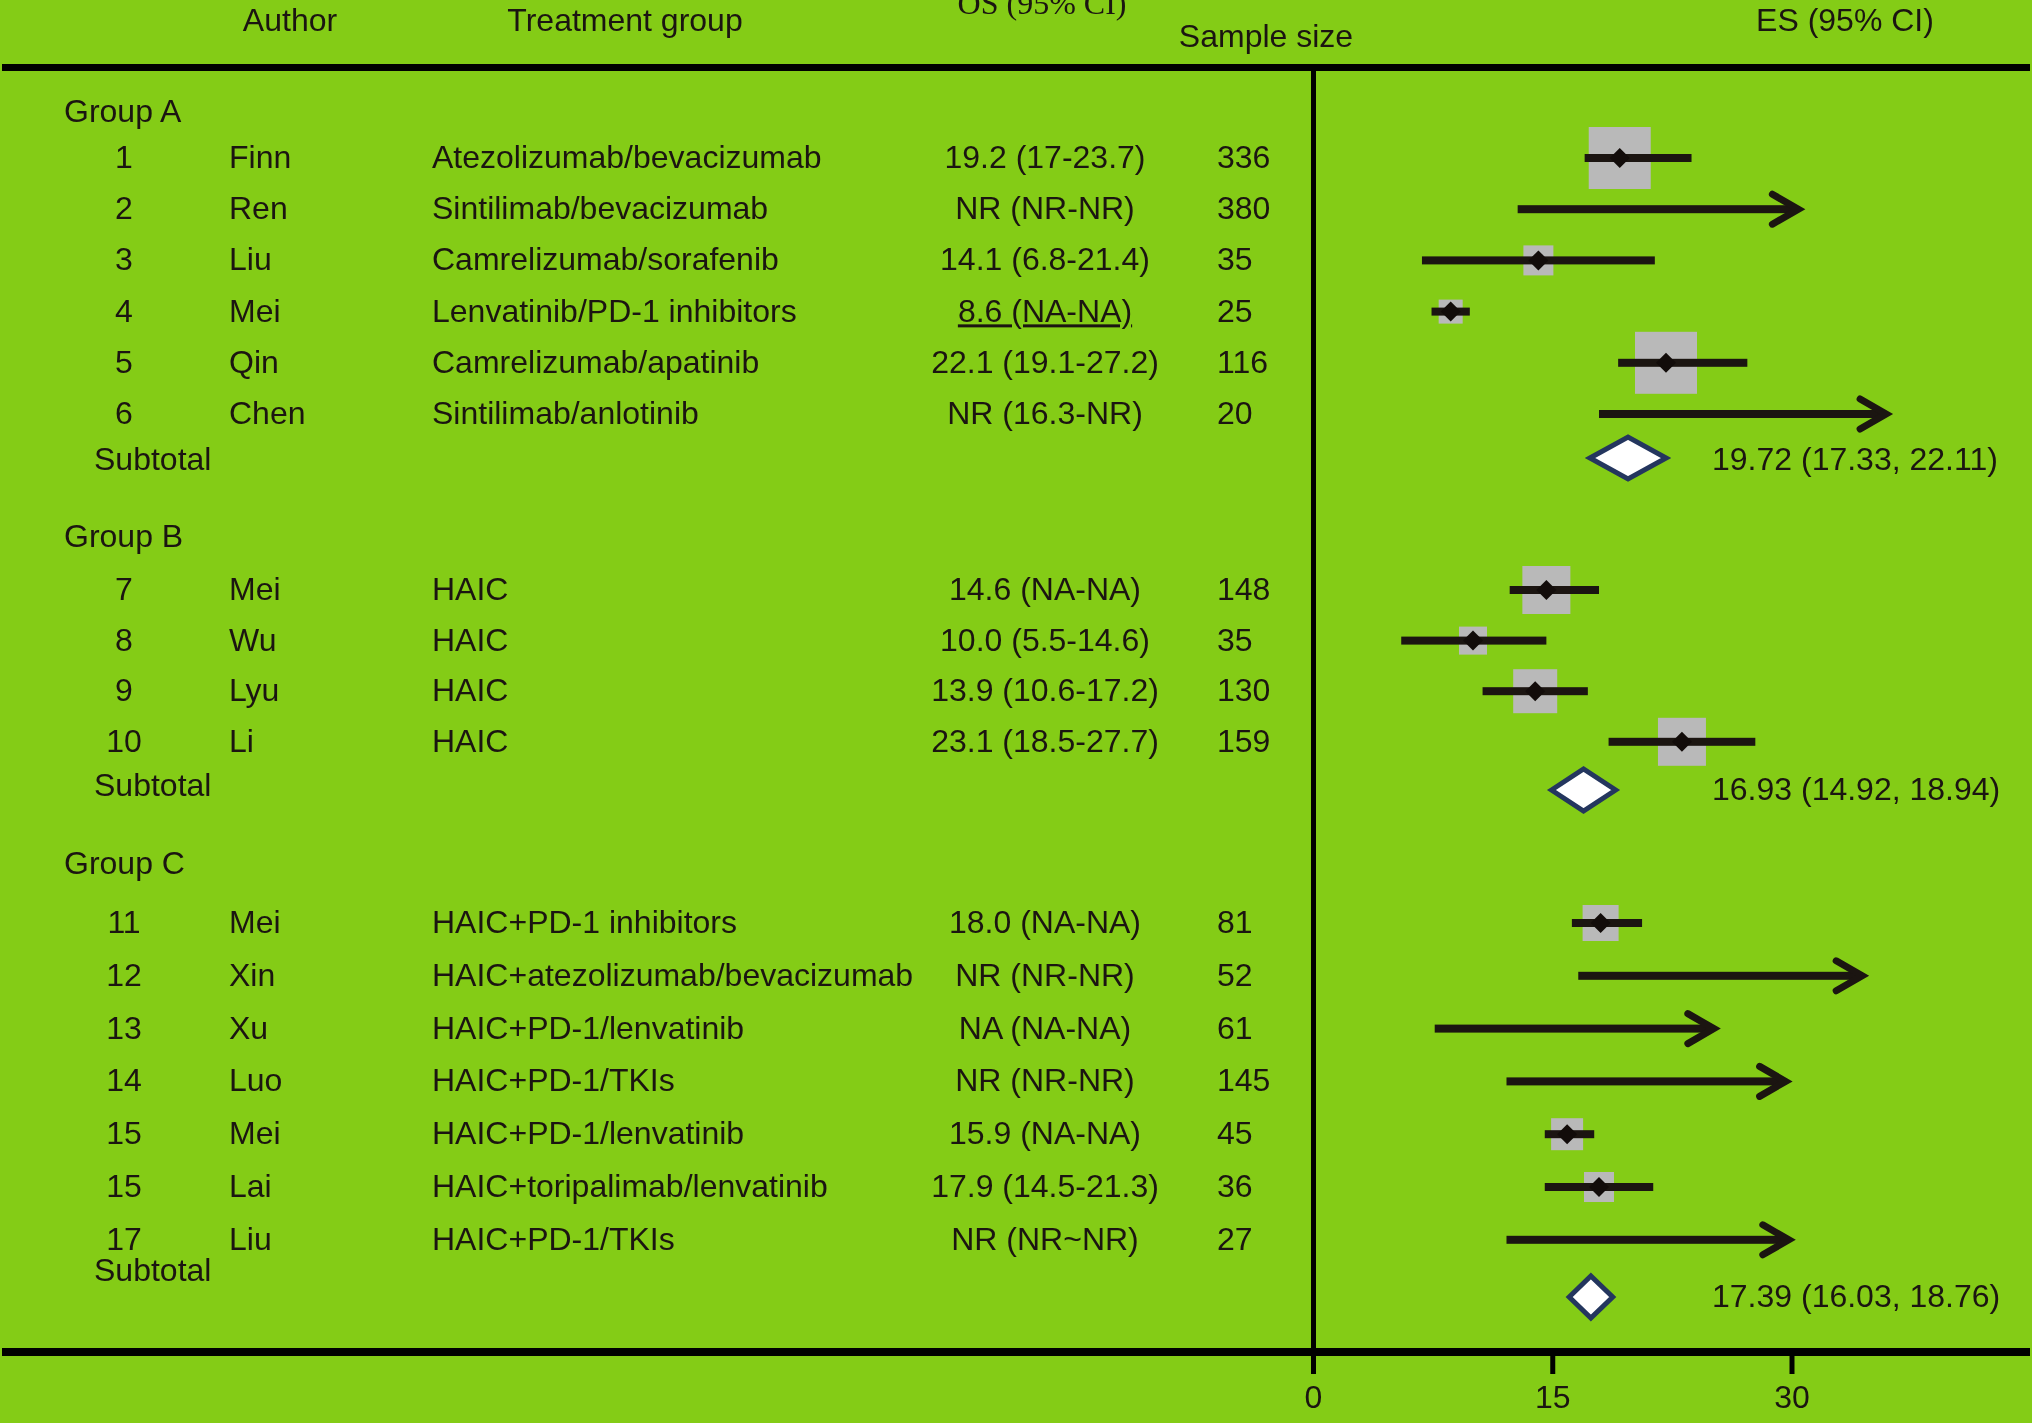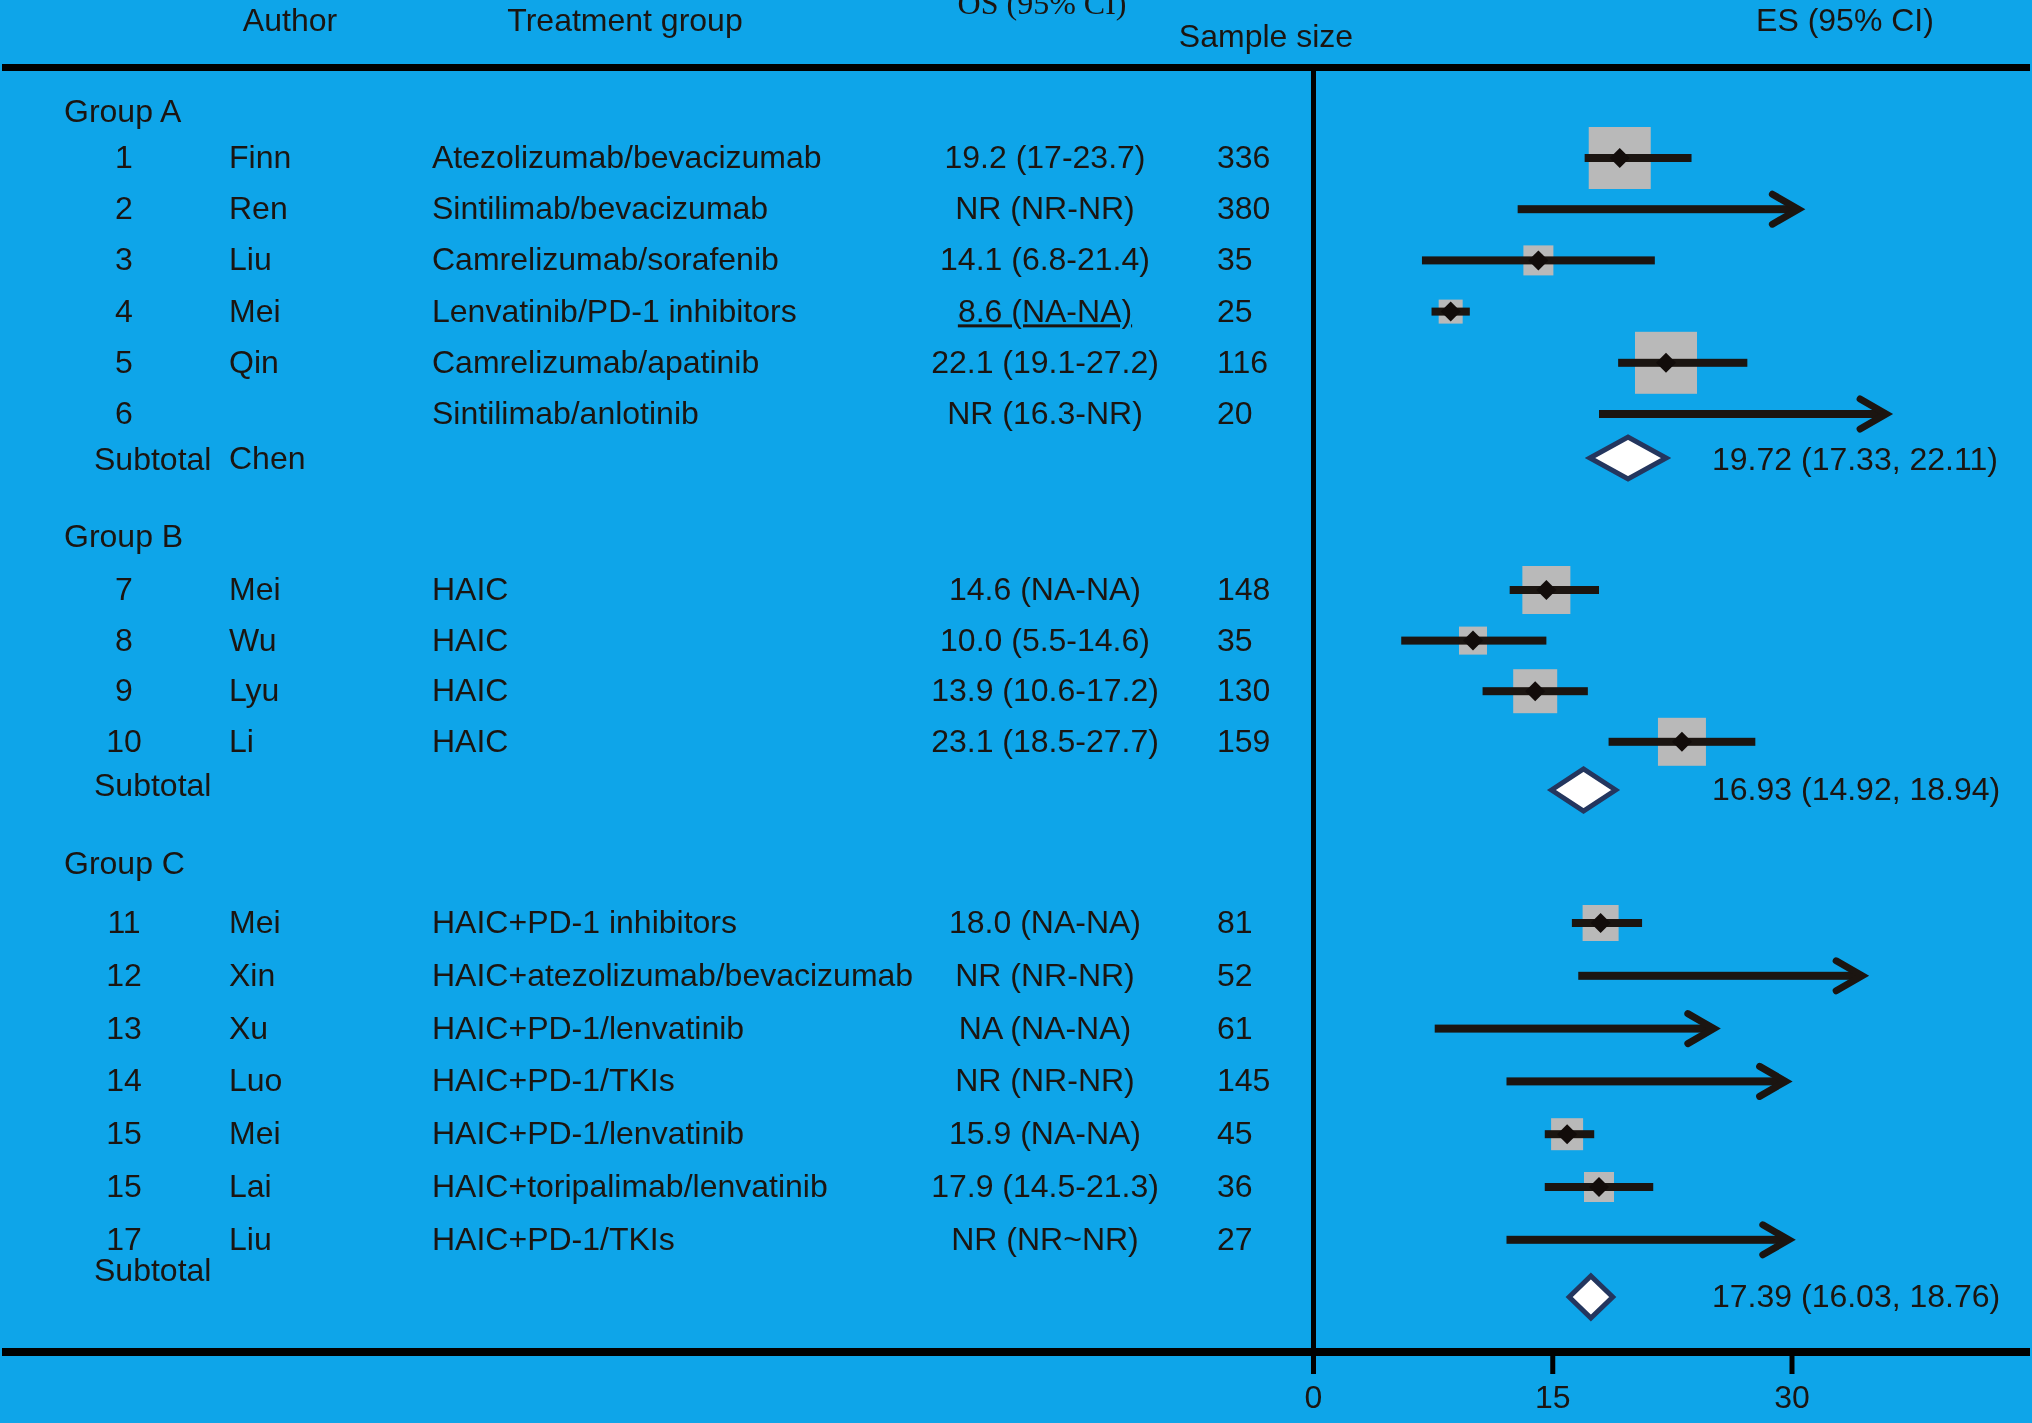--- a/index.html
+++ b/index.html
@@ -1,19 +1,19 @@
 <!DOCTYPE html>
 <html><head>
 <meta charset="utf-8">
 <style>
   html,body{margin:0;padding:0;background:#ffffff;}
   #fig{
     position:relative;
     width:2032px;height:1423px;
-    background:#0ea5e9;
+    background:#84cc16;
     font-family:"Liberation Sans","DejaVu Sans",sans-serif;
     color:#1b1511;
     overflow:hidden;
   }
   #plot-svg{position:absolute;left:0;top:0;}
   .txt{
     position:absolute;
     font-size:32px;
     line-height:1;
     white-space:nowrap;
@@ -113,21 +113,21 @@
       <span class="txt" style="left: 229px; top: 311.6px;">Mei</span>
       <span class="txt" style="left: 432px; top: 311.6px;">Lenvatinib/PD-1 inhibitors</span>
       <span class="txt center" style="left: 1045px; top: 311.6px; text-decoration: underline;">8.6 (NA-NA)</span>
       <span class="txt" style="left: 1217px; top: 311.6px;">25</span>
       <span class="txt center" style="left: 124px; top: 362.8px;">5</span>
       <span class="txt" style="left: 229px; top: 362.8px;">Qin</span>
       <span class="txt" style="left: 432px; top: 362.8px;">Camrelizumab/apatinib</span>
       <span class="txt center" style="left: 1045px; top: 362.8px;">22.1 (19.1-27.2)</span>
       <span class="txt" style="left: 1217px; top: 362.8px;">116</span>
       <span class="txt center" style="left: 124px; top: 414px;">6</span>
-      <span class="txt" style="left: 229px; top: 414px; margin-top: 45px;">Chen</span>
+      <span class="txt" style="left: 229px; top: 414px;">Chen</span>
       <span class="txt" style="left: 432px; top: 414px;">Sintilimab/anlotinib</span>
       <span class="txt center" style="left: 1045px; top: 414px;">NR (16.3-NR)</span>
       <span class="txt" style="left: 1217px; top: 414px;">20</span>
       <span class="txt" style="left: 94px; top: 460px;">Subtotal</span>
       <span class="txt" style="left: 1712px; top: 460px;">19.72 (17.33, 22.11)</span>
       <span class="txt" style="left: 64px; top: 537px;">Group B</span>
       <span class="txt center" style="left: 124px; top: 590px;">7</span>
       <span class="txt" style="left: 229px; top: 590px;">Mei</span>
       <span class="txt" style="left: 432px; top: 590px;">HAIC</span>
       <span class="txt center" style="left: 1045px; top: 590px;">14.6 (NA-NA)</span>

